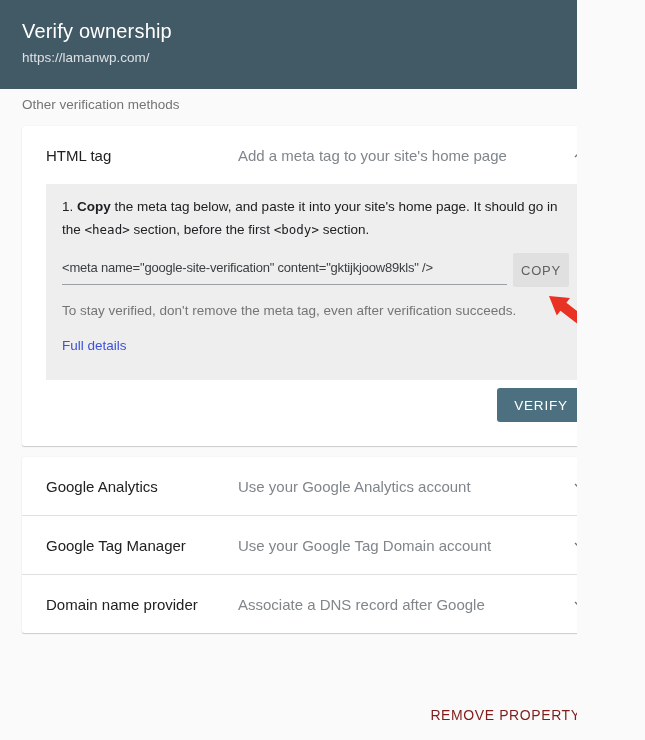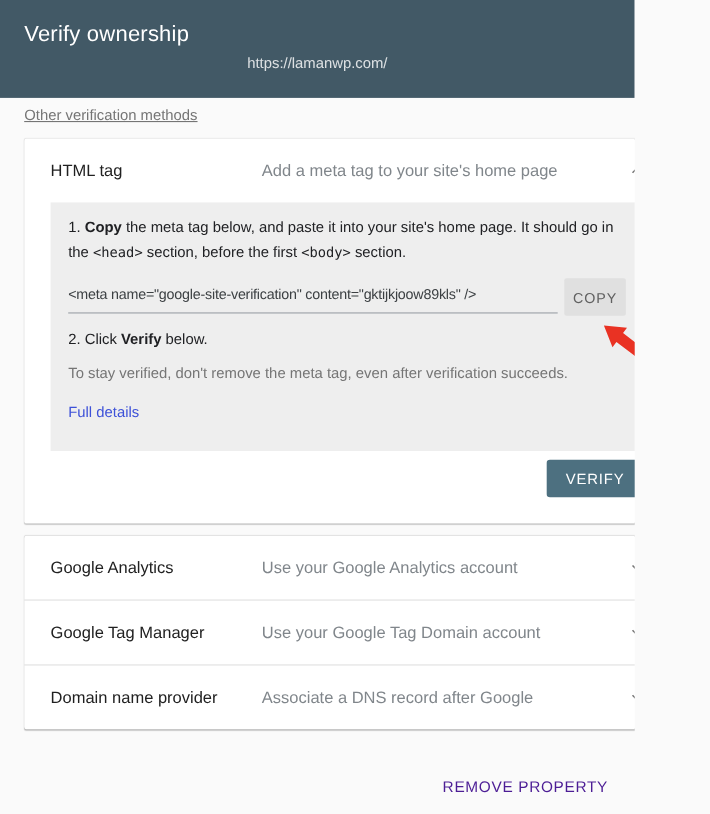--- a/index.html
+++ b/index.html
@@ -3,23 +3,23 @@
 <meta charset="utf-8">
 <style>
   * { margin:0; padding:0; box-sizing:border-box; }
   html,body { width:645px; height:740px; }
   body { font-family:"Liberation Sans", sans-serif; background:#fafafa; }
   .screen { position:relative; width:577px; height:740px; background:#fafafa; overflow:hidden; }
 
   
   .hdr { height:89px; background:#425966; padding:20px 22px 0 22px; }
   .hdr-title { color:#ffffff; font-size:20px; font-weight:500; letter-spacing:0.2px; }
-  .hdr-url { color:rgba(255,255,255,0.82); font-size:13.5px; margin-top:7px;text-align:center; }
+  .hdr-url { color:rgba(255,255,255,0.82); font-size:13.5px; margin-top:7px; }
 
-  .section-label { color:#757575; font-size:13.5px; padding:8px 2px 0 22px; height:28px;text-decoration:underline; }
+  .section-label { color:#757575; font-size:13.5px; padding:8px 2px 0 22px; height:28px; }
 
   .card { background:#ffffff; width:587px; margin-left:22px; border-radius:2px;
           box-shadow:0 1px 1px rgba(0,0,0,0.18), 0 0 1px rgba(0,0,0,0.12); }
   .card1 { margin-top:9px; }
   .card2 { margin-top:11px; }
 
   .panel-row { display:flex; align-items:center; height:58px; padding:0 22px 0 24px; cursor:pointer; }
   .panel-title { width:192px; color:#212121; font-size:15px; }
   .panel-sub { flex:1; color:#80868b; font-size:15px; }
   .chev { width:16px; height:16px; flex:0 0 16px; }
@@ -42,21 +42,21 @@
   .verify-btn { background:#4d7080; color:#ffffff; border:none; border-radius:3px; height:34px; width:88px;
                 font-family:inherit; font-size:13.5px; font-weight:500; letter-spacing:0.8px; cursor:pointer; }
 
   .divider { height:1px; background:#e0e0e0; }
 
   
   .footer { position:absolute; left:0; bottom:0; width:645px; height:50px; background:#fafafa;
             display:flex; align-items:center; justify-content:flex-end; padding-right:23px; }
   .ftr-btn { background:none; border:none; font-family:inherit; font-size:14px; font-weight:500;
              letter-spacing:0.6px; cursor:pointer; }
-  .remove { color:#4c1d95; margin-right:28px; }
+  .remove { color:#7f1d1d; }
   .done { color:#334750;font-family:Liberation Serif, serif; }
 
   
   .scroll-thumb { position:absolute; left:620px; top:208px; width:13px; height:460px;
                   background:#bdbdbd; border-radius:7px; }
   .arrow-svg { position:absolute; left:540px; top:288px; width:65px; height:50px; pointer-events:none; }
 </style>
 </head>
 <body>
 
@@ -79,21 +79,20 @@
     </div>
 
     <div class="instr">
       <div class="p1"><span>1. </span><b>Copy</b><span> the meta tag below, and paste it into your site's home page. It should go in the </span><span class="code">&lt;head&gt;</span><span> section, before the first </span><span class="code">&lt;body&gt;</span><span> section.</span></div>
 
       <div class="meta-row">
         <div class="meta-field">&lt;meta name="google-site-verification" content="gktijkjoow89kls" /&gt;</div>
         <button class="copy-btn">COPY</button>
       </div>
 
-      <div class="p2"><span>2. Click </span><b>Verify</b><span> below.</span></div>
 
       <div class="p3">To stay verified, don't remove the meta tag, even after verification succeeds.</div>
 
       <span class="link">Full details</span>
     </div>
 
     <div class="verify-row">
       <button class="verify-btn">VERIFY</button>
     </div>
   </div>

